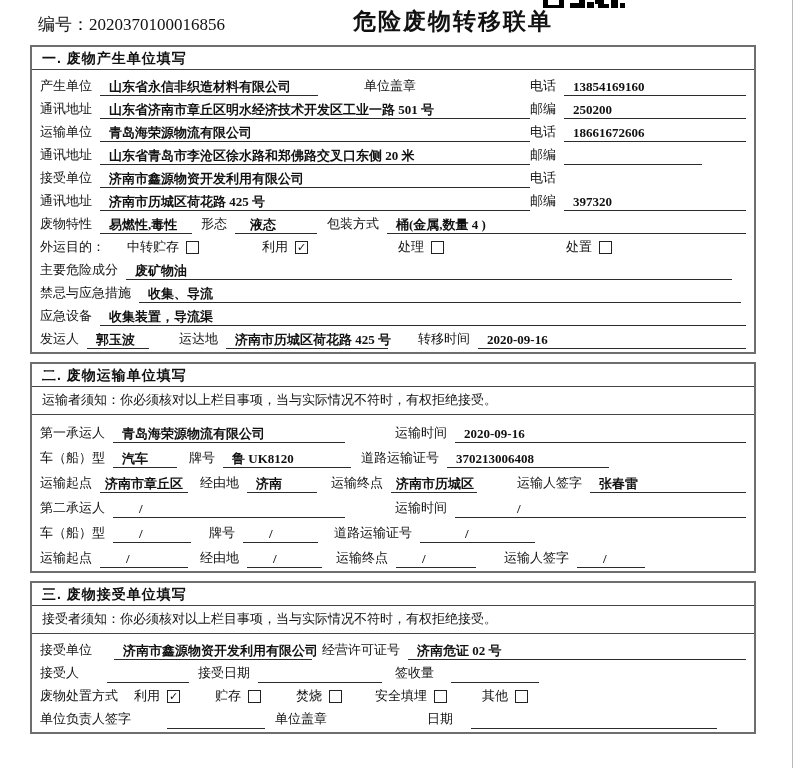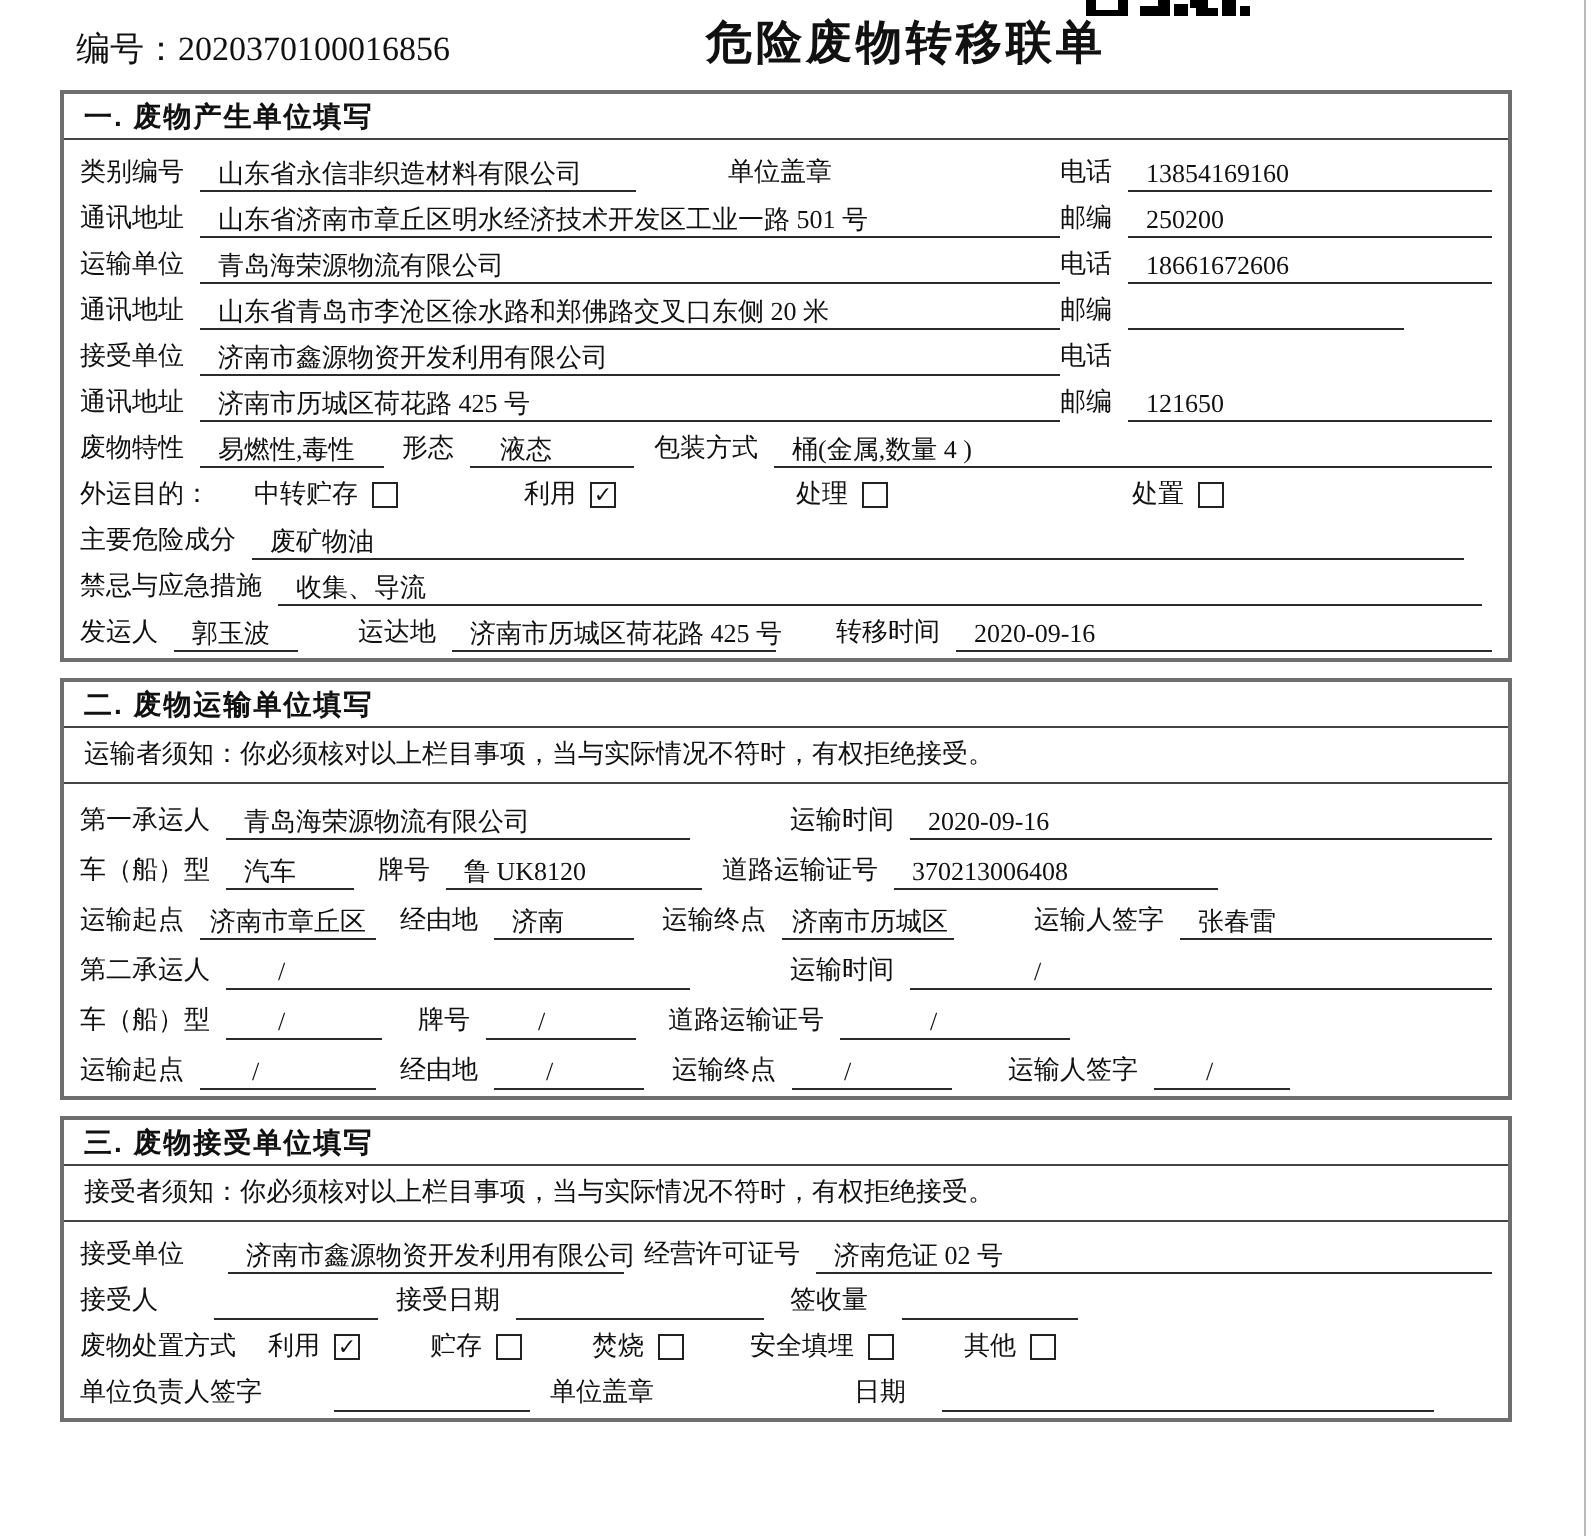--- a/index.html
+++ b/index.html
@@ -24,21 +24,21 @@
     font-weight:bold;font-size:14px;line-height:21px;height:21px;
     padding:1px 8px 0 10px;border-bottom:1px solid #444;letter-spacing:1px;
   }
   .sec-note{padding:5px 10px 6px;border-bottom:1px solid #444;line-height:16px;}
   .rows{padding:3px 8px 3px 8px;}
   .row{display:flex;align-items:flex-end;height:23px;white-space:nowrap;}
   .row25{height:25px;}
   .lbl{flex:none;padding-bottom:1px;}
   .u{
     flex:none;border-bottom:1px solid #2b2b2b;height:18px;line-height:17px;
-    padding:0 4px 0 9px;margin-left:8px;box-sizing:border-box;overflow:visible;
+    padding:0 4px 0 9px;margin-left:8px;box-sizing:border-box;overflow:visible;font-weight:bold;
   }
   .u.fill{flex:1 1 auto;}
   .u.slash{padding-left:26px;}
   .rgroup{flex:none;width:216px;display:flex;align-items:flex-end;margin-left:auto;}
   .rgroup .u{margin-left:8px;}
   .cbitem{flex:none;display:flex;align-items:center;padding-bottom:1px;}
   .cb{
     display:inline-block;width:11px;height:11px;border:1px solid #222;
     margin-left:7px;font-size:11px;line-height:11px;text-align:center;
     font-family:"DejaVu Sans",sans-serif;color:#111;
@@ -73,21 +73,21 @@
       <span>编号：</span><span>2020370100016856</span>
     </div>
     <div class="doc-title">危险废物转移联单</div>
   </div>
 
   <div class="sec">
     <div class="sec-header">一. 废物产生单位填写</div>
     <div class="rows">
 
       <div class="row">
-        <span class="lbl">类别编号</span>
+        <span class="lbl">产生单位</span>
         <span class="u" style="width:218px;">山东省永信非织造材料有限公司</span>
         <span class="lbl" style="margin-left:46px;">单位盖章</span>
         <span class="rgroup">
           <span class="lbl">电话</span>
           <span class="u fill">13854169160</span>
         </span>
       </div>
 
       <div class="row">
         <span class="lbl">通讯地址</span>
@@ -122,21 +122,21 @@
         <span class="rgroup">
           <span class="lbl">电话</span>
         </span>
       </div>
 
       <div class="row">
         <span class="lbl">通讯地址</span>
         <span class="u fill">济南市历城区荷花路 425 号</span>
         <span class="rgroup">
           <span class="lbl">邮编</span>
-          <span class="u fill">121650</span>
+          <span class="u fill">397320</span>
         </span>
       </div>
 
 
       <div class="row">
         <span class="lbl">废物特性</span>
         <span class="u" style="width:92px;">易燃性,毒性</span>
         <span class="lbl" style="margin-left:9px;">形态</span>
         <span class="u" style="width:82px;padding-left:15px;">液态</span>
         <span class="lbl" style="margin-left:10px;">包装方式</span>
@@ -166,20 +166,24 @@
       <div class="row">
         <span class="lbl">主要危险成分</span>
         <span class="u fill" style="margin-right:14px;">废矿物油</span>
       </div>
 
       <div class="row">
         <span class="lbl">禁忌与应急措施</span>
         <span class="u fill" style="margin-right:5px;">收集、导流</span>
       </div>
 
+      <div class="row">
+        <span class="lbl">应急设备</span>
+        <span class="u fill">收集装置，导流渠</span>
+      </div>
 
       <div class="row">
         <span class="lbl">发运人</span>
         <span class="u" style="width:62px;">郭玉波</span>
         <span class="lbl" style="margin-left:30px;">运达地</span>
         <span class="u" style="width:162px;">济南市历城区荷花路 425 号</span>
         <span class="lbl" style="margin-left:30px;">转移时间</span>
         <span class="u fill">2020-09-16</span>
       </div>
 

